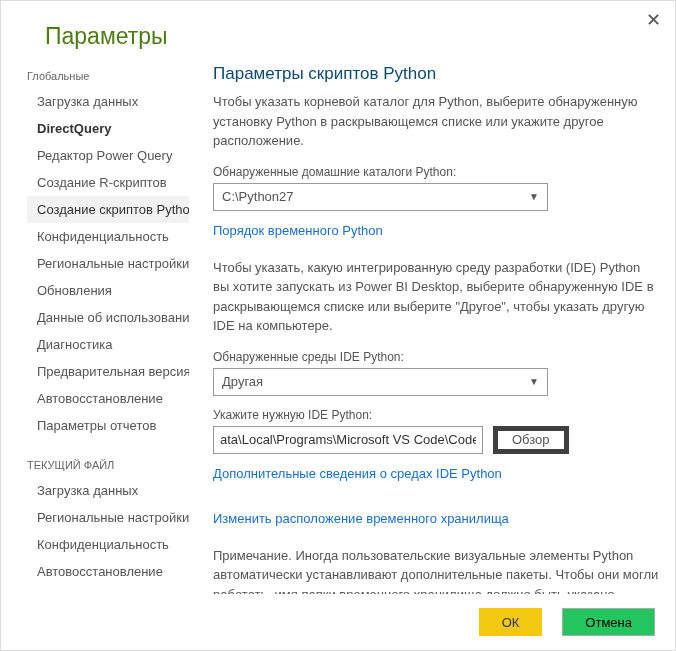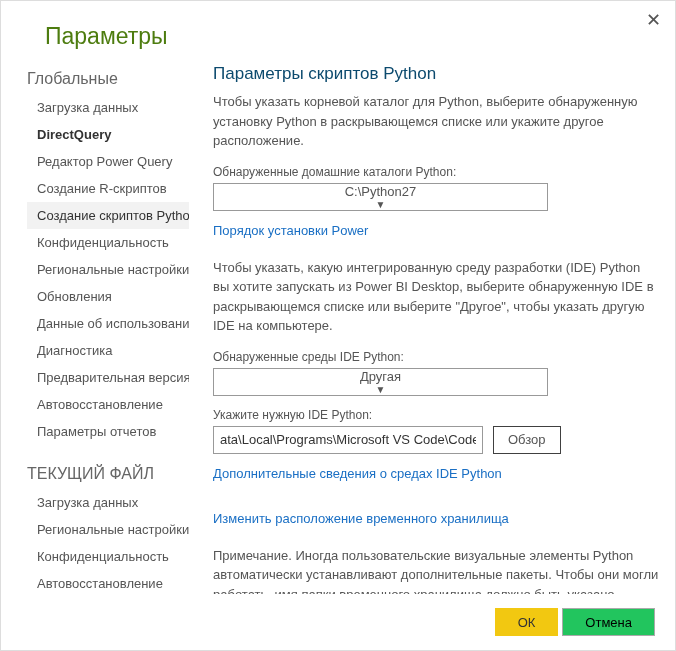--- a/index.html
+++ b/index.html
@@ -5,35 +5,35 @@
   * { box-sizing: border-box; margin: 0; padding: 0; }
   body { font-family: "Segoe UI", Tahoma, sans-serif; font-size: 13px; color: #333; background: #fff; }
   .dialog { width: 676px; height: 651px; border: 1px solid #ddd; position: relative; display: flex; flex-direction: column; }
   .close-x { position: absolute; top: 10px; right: 14px; font-size: 18px; color: #555; cursor: pointer; line-height: 1; }
   .title { font-size: 23px; font-weight: 300; color: #4d7c0f; padding: 22px 0 14px 44px; }
   .body { display: flex; flex: 1; overflow: hidden; padding-left: 26px; }
   .sidebar { width: 162px; position: relative; overflow-y: auto; padding-right: 0; }
   .sidebar::-webkit-scrollbar { width: 16px; }
   .sidebar::-webkit-scrollbar-track { background: #f0f0f0; }
   .sidebar::-webkit-scrollbar-thumb { background: #c8c8c8; }
-  .section-header { font-size: 16px; color: #666; padding: 6px 0 6px 0; }
+  .section-header { font-size: 11px; color: #666; padding: 6px 0 6px 0; }
   .sidebar-item { padding: 6px 4px 6px 10px; font-size: 13px; color: #555; cursor: pointer; white-space: nowrap; }
   .sidebar-item.bold { font-weight: 600; color: #333; }
   .sidebar-item.selected { background: #f2f2f2; color: #333; }
   .content { flex: 1; padding: 0 16px 0 24px; overflow-y: auto; color: #555; }
   .content h2 { font-size: 17px; font-weight: 400; color: #0c4a6e; margin-bottom: 8px; }
   .content p { font-size: 13px; line-height: 1.5; margin-bottom: 14px; }
   .field-label { font-size: 12px; color: #555; margin-bottom: 4px; }
-  .select { width: 335px; height: 28px; border: 1px solid #999; display: flex; align-items: center; justify-content: space-between; padding: 0 8px; margin-bottom: 12px; background: #fff; cursor: pointer; flex-direction: column; }
+  .select { width: 335px; height: 28px; border: 1px solid #999; display: flex; align-items: center; justify-content: space-between; padding: 0 8px; margin-bottom: 12px; background: #fff; cursor: pointer; }
   .select .chev { font-size: 10px; color: #555; }
   .link { color: #1a6fc4; font-size: 13px; cursor: pointer; display: inline-block; margin-bottom: 20px; }
   .row { display: flex; align-items: center; gap: 10px; margin-bottom: 12px; }
   .textbox { width: 270px; height: 28px; border: 1px solid #999; padding: 0 6px; font-size: 13px; color: #333; }
-  .btn-small { height: 28px; padding: 0 14px; border: 1px solid #404040; background: #fff; font-size: 13px; color: #555; cursor: pointer; }
-  .footer { display: flex; justify-content: flex-end; gap: 4px; padding: 14px 20px; border-top: 0; }
+  .btn-small { height: 28px; padding: 0 14px; border: 5px solid #404040; background: #fff; font-size: 13px; color: #555; cursor: pointer; }
+  .footer { display: flex; justify-content: flex-end; gap: 20px; padding: 14px 20px; border-top: 0; }
   .btn { height: 28px; padding: 0 22px; font-size: 13px; border: 1px solid #aaa; background: #22c55e; cursor: pointer; }
   .btn.primary { background: #f2c811; border-color: #f2c811; color: #333; }
 </style>
 </head>
 <body>
 
 <div class="dialog">
   <div class="close-x">✕</div>
   <div class="title">Параметры</div>
 
@@ -63,21 +63,21 @@
 
     <div class="content">
       <h2>Параметры скриптов Python</h2>
       <p>Чтобы указать корневой каталог для Python, выберите обнаруженную установку Python в раскрывающемся списке или укажите другое расположение.</p>
 
       <div class="field-label">Обнаруженные домашние каталоги Python:</div>
       <div class="select">
         <span>C:\Python27</span>
         <span class="chev">▼</span>
       </div>
-      <span class="link">Порядок установки Power</span>
+      <span class="link">Порядок временного Python</span>
 
       <p>Чтобы указать, какую интегрированную среду разработки (IDE) Python вы хотите запускать из Power BI Desktop, выберите обнаруженную IDE в раскрывающемся списке или выберите "Другое", чтобы указать другую IDE на компьютере.</p>
 
       <div class="field-label">Обнаруженные среды IDE Python:</div>
       <div class="select">
         <span>Другая</span>
         <span class="chev">▼</span>
       </div>
 
       <div class="field-label">Укажите нужную IDE Python:</div>

